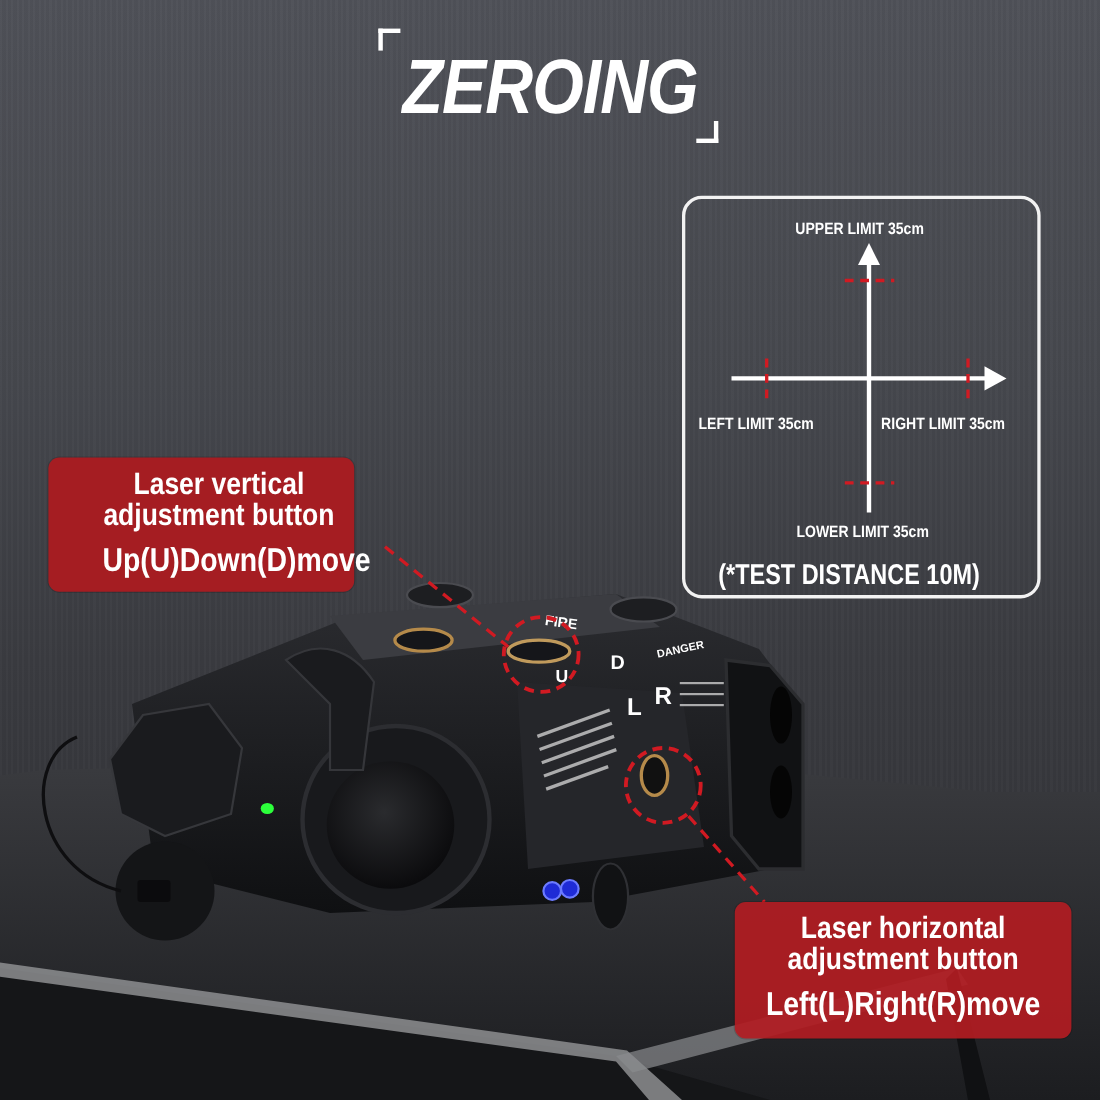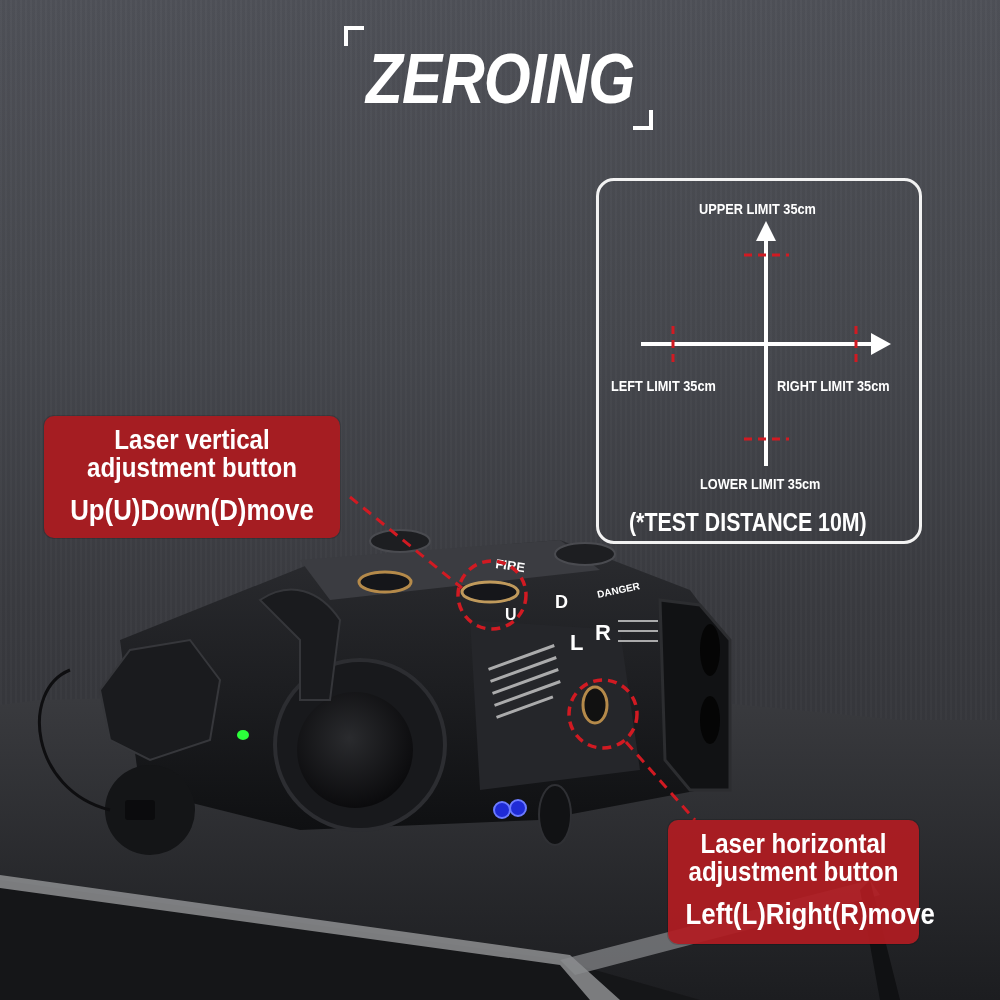--- a/index.html
+++ b/index.html
@@ -17,41 +17,41 @@
       position: absolute; left: 26px; top: 18px; margin: 0;
       font-family: "Liberation Sans", sans-serif; font-weight: 700;
       font-size: 70px; line-height: 70px; color: #ffffff; letter-spacing: -1px;
       transform: scaleX(0.86); transform-origin: left top;
     }
     .corner-tl { position: absolute; left: 4px; top: 0; width: 16px; height: 16px; border-left: 4px solid #fff; border-top: 4px solid #fff; }
     .corner-br { position: absolute; left: 293px; top: 84px; width: 16px; height: 16px; border-right: 4px solid #fff; border-bottom: 4px solid #fff; }
 
     
     .limit-box {
-      position: absolute; left: 596px; top: 178px; width: 326px; height: 366px;
+      position: absolute; left: 620px; top: 178px; width: 326px; height: 366px;
       border: 3px solid #f2f2f2; border-radius: 18px; box-sizing: border-box; padding-left: 44px;
     }
     .lbl { position: absolute; color: #fff; font-weight: 700; font-size: 15px; white-space: nowrap; transform: scaleX(0.85); transform-origin: left top; }
     .lbl-upper { left: 100px; top: 19px; }
     .lbl-left { left: 12px; top: 196px; }
     .lbl-right { left: 178px; top: 196px; }
     .lbl-lower { left: 101px; top: 294px; }
     .test-dist { position: absolute; left: 30px; top: 326px; color: #fff; font-weight: 700; font-size: 26px; white-space: nowrap; transform: scaleX(0.82); transform-origin: left top; }
     .axis-svg { position: absolute; left: 0; top: 0; }
 
     
     .device-svg { position: absolute; left: 0; top: 480px; }
 
     
     .callout {
       position: absolute; background: #a51d22; border-radius: 10px; color: #fff;
       font-weight: 700; text-align: center; box-shadow: 0 0 0 1px rgba(0,0,0,0.15);
     }
-    .callout-v { left: 44px; top: 416px; width: 296px; height: 122px; }
-    .callout-h { left: 668px; top: 820px; width: 251px; height: 124px; background: rgba(178,28,34,0.92); }
+    .callout-v { left: 44px; top: 416px; width: 246px; height: 122px; padding-left: 32px; }
+    .callout-h { left: 668px; top: 820px; width: 306px; height: 124px; background: rgba(178,28,34,0.92); }
     .callout .line { display: block; white-space: nowrap; font-size: 28px; line-height: 28px; transform: scaleX(0.86); transform-origin: center top; }
     .callout .l1 { margin-top: 10px; }
     .callout .l3 { margin-top: 14px; font-size: 30px; }
   </style>
 </head>
 <body>
 
 <div class="bg-streaks"></div>
 
 <div class="title-wrap">

